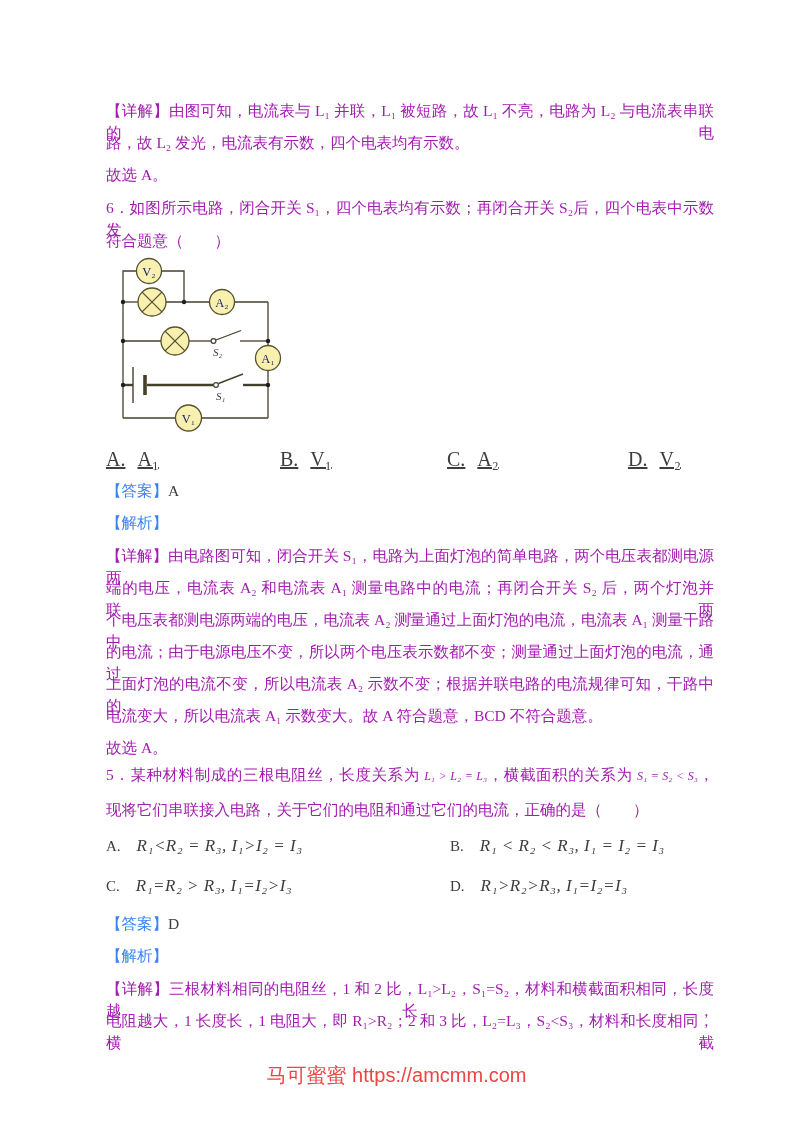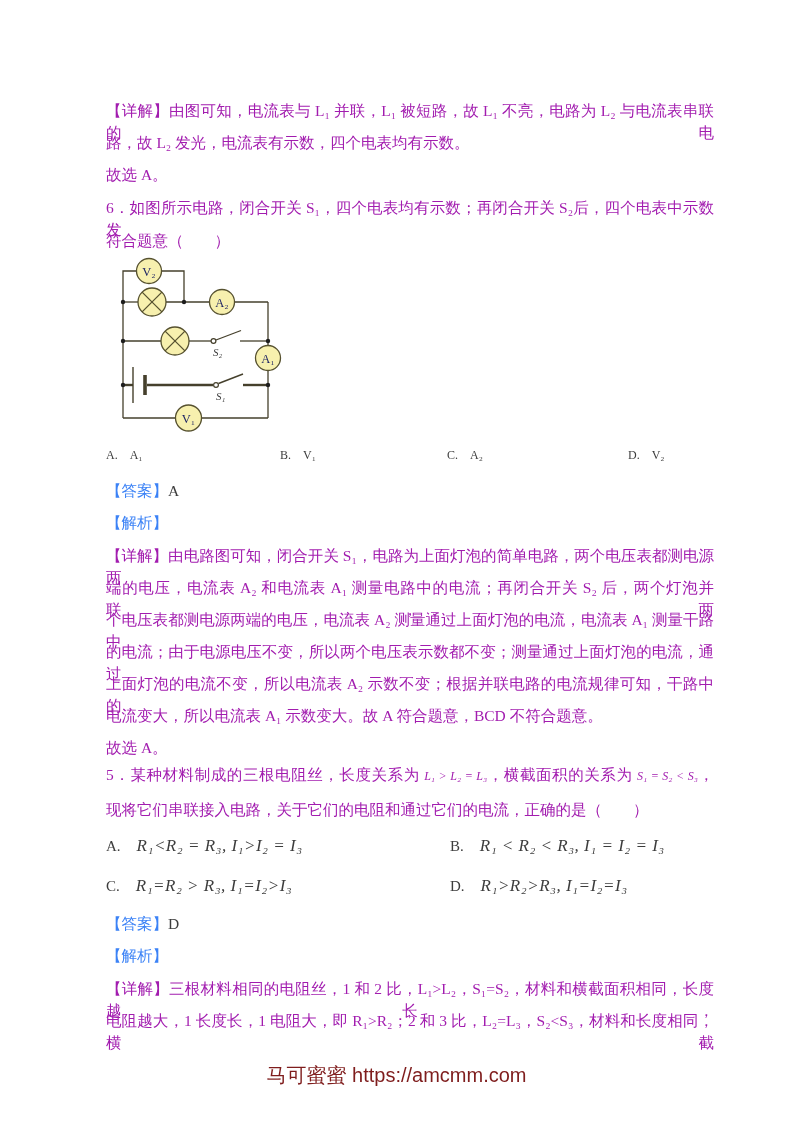--- a/index.html
+++ b/index.html
@@ -8,29 +8,29 @@
     font-family:"Liberation Serif","DejaVu Serif",serif;
     color:#3d3d3d;overflow:hidden;
   }
   .line{
     position:absolute;left:106px;width:608px;
     font-size:15.5px;line-height:22px;color:#a21caf;
   }
   .just{text-align:justify;text-align-last:justify;text-justify:inter-character;}
   .marker{color:#3b82f6;}
   .ansline{position:absolute;left:106px;font-size:15.5px;line-height:22px;}
-  .opt4{position:absolute;top:448px;font-size:12px;}
+  .opt4{position:absolute;top:448px;font-size:20px;text-decoration:underline;}
   .opt4 .val{margin-left:12px;}
   .mathi{font-style:italic;font-size:12px;font-family:"Liberation Serif","DejaVu Serif",serif;}
   .opt5{position:absolute;font-size:15px;text-align:center;}
   .opt5 .formula{font-style:italic;font-size:17px;margin-left:16px;letter-spacing:0.5px;}
   .footer{
     position:absolute;left:0;right:0;top:1062px;text-align:center;
     font-family:"Liberation Sans","DejaVu Sans",sans-serif;
-    font-size:20px;color:#7f1d1d;
+    font-size:20px;color:#ef4444;
   }
   svg text{font-family:"Liberation Serif","DejaVu Serif",serif;}
   .meter-label{font-size:12.5px;fill:#1e2464;}
   .sw-label{font-size:11px;fill:#3d3d3d;font-style:italic;}
 </style>
 </head>
 <body>
 
 <div class="line just" style="top:100px">【详解】由图可知，电流表与 L₁ 并联，L₁ 被短路，故 L₁ 不亮，电路为 L₂ 与电流表串联的电</div>
 <div class="line" style="top:132px">路，故 L₂ 发光，电流表有示数，四个电表均有示数。</div>

